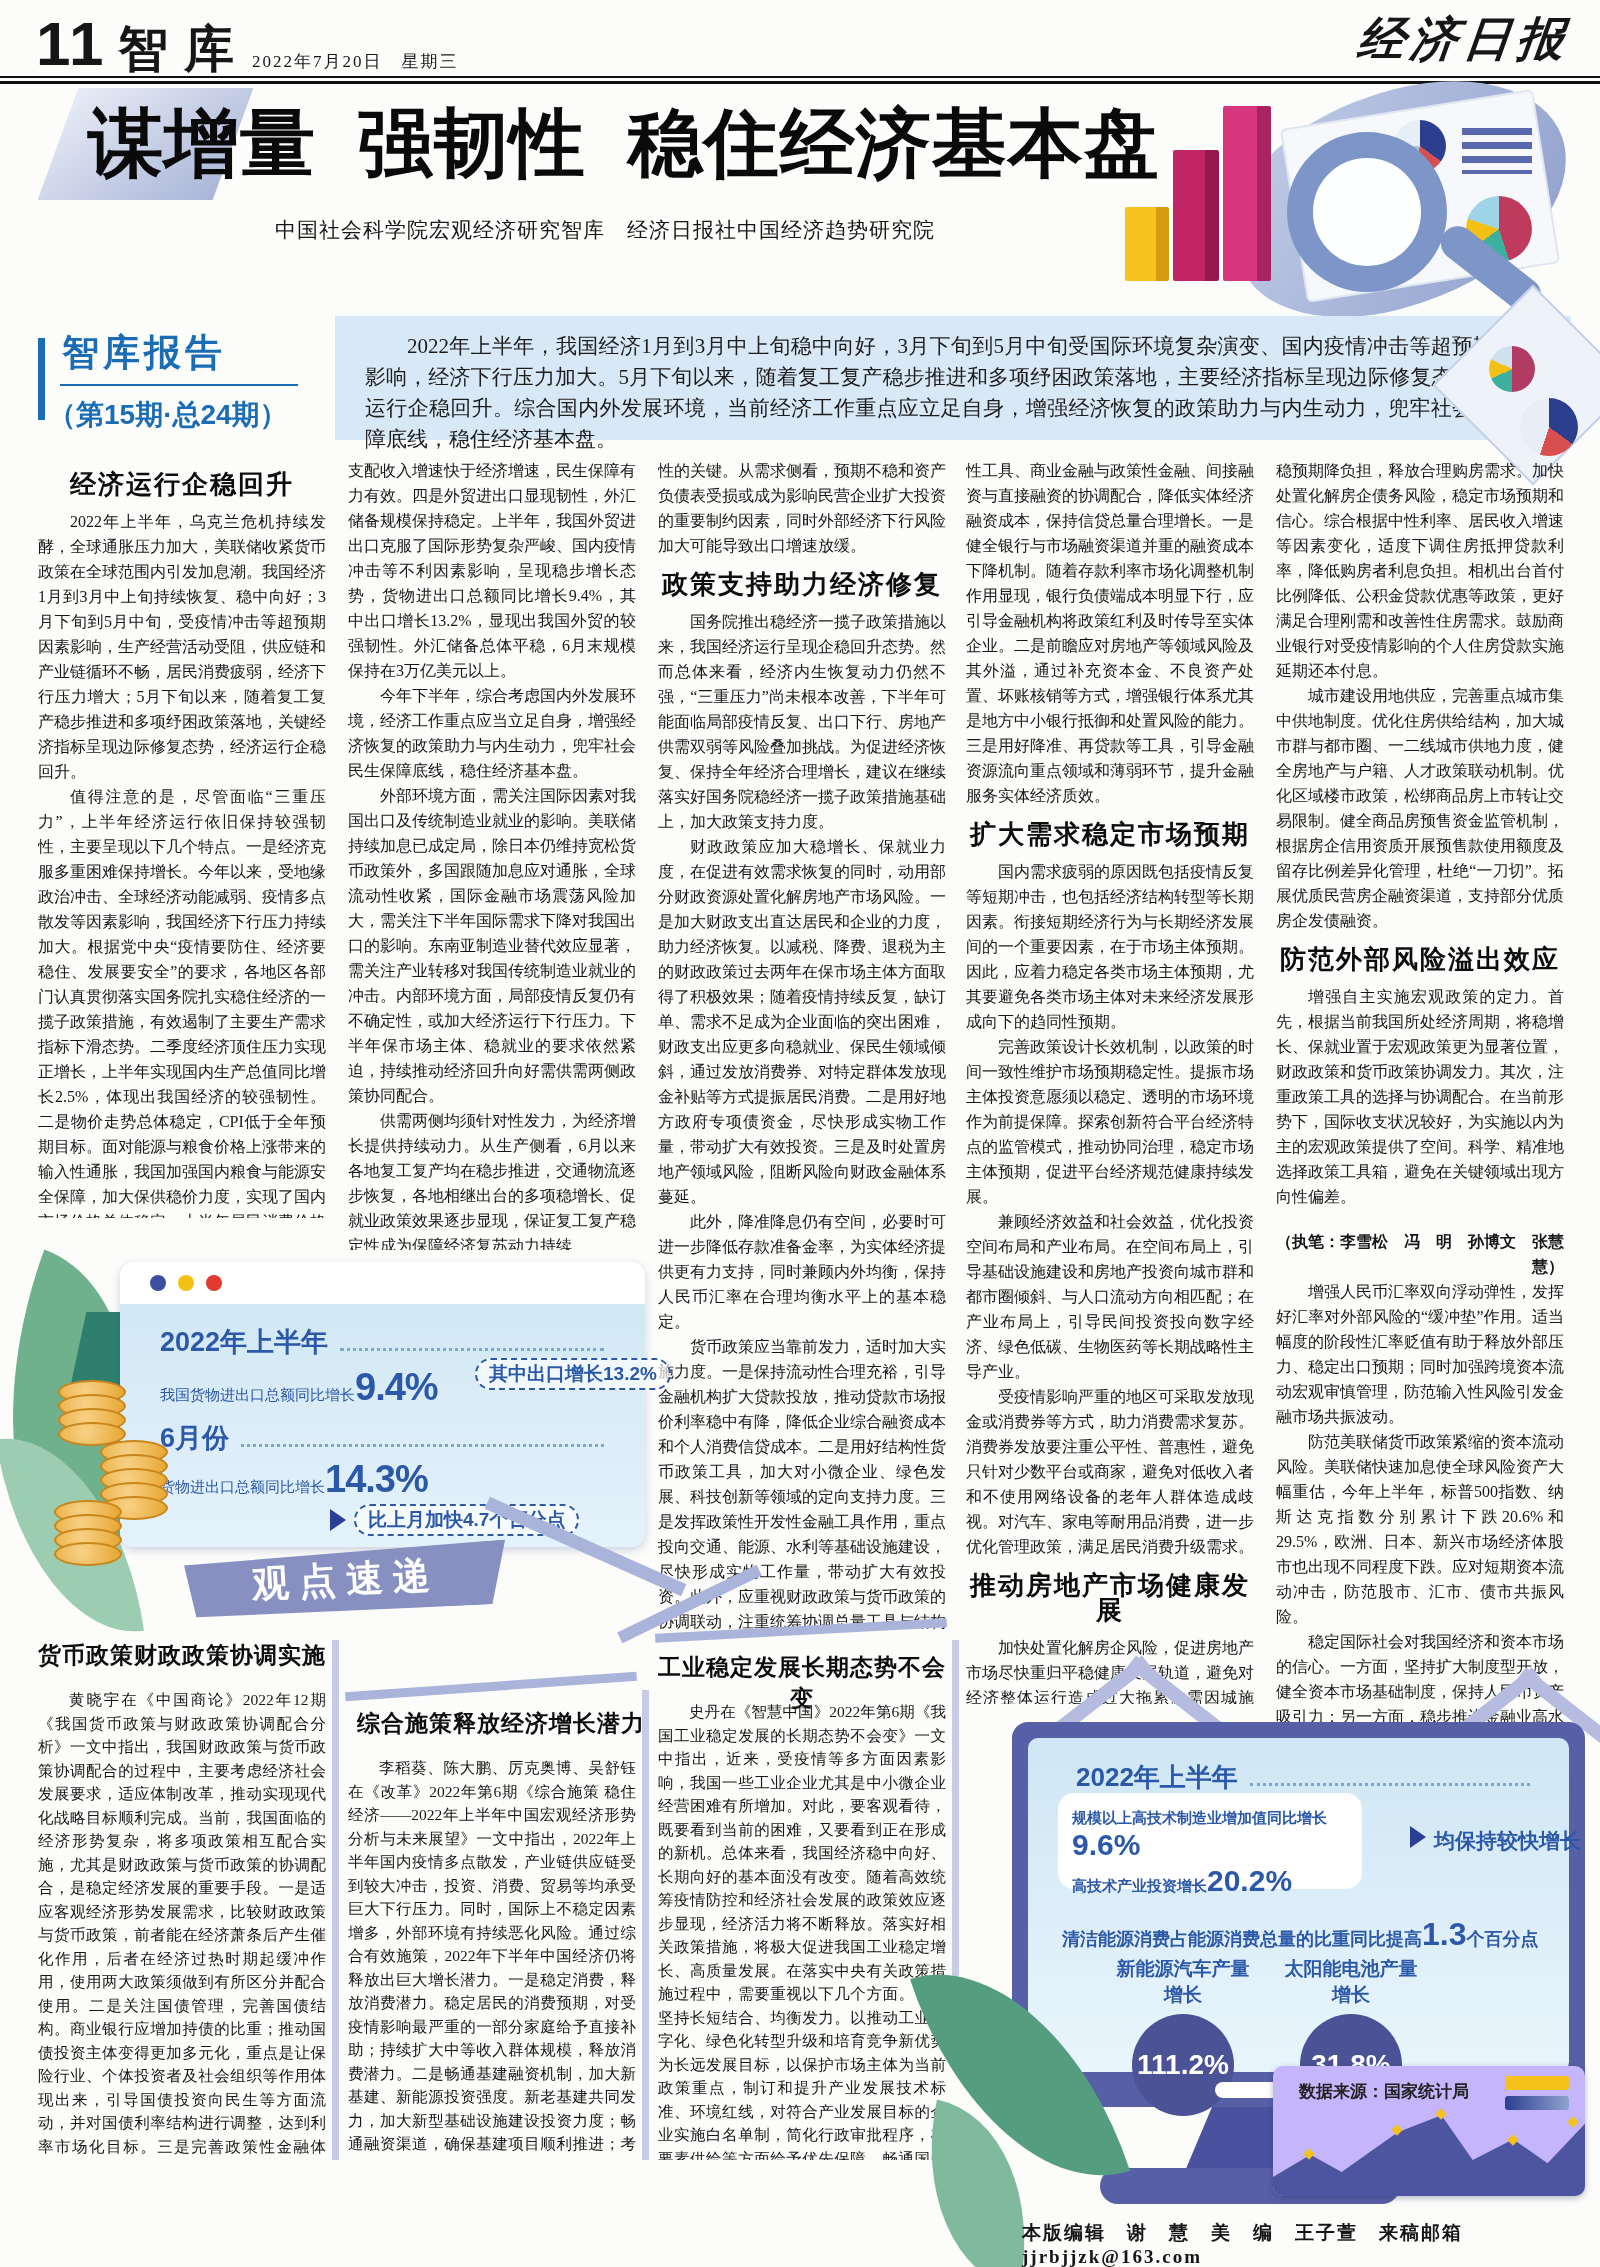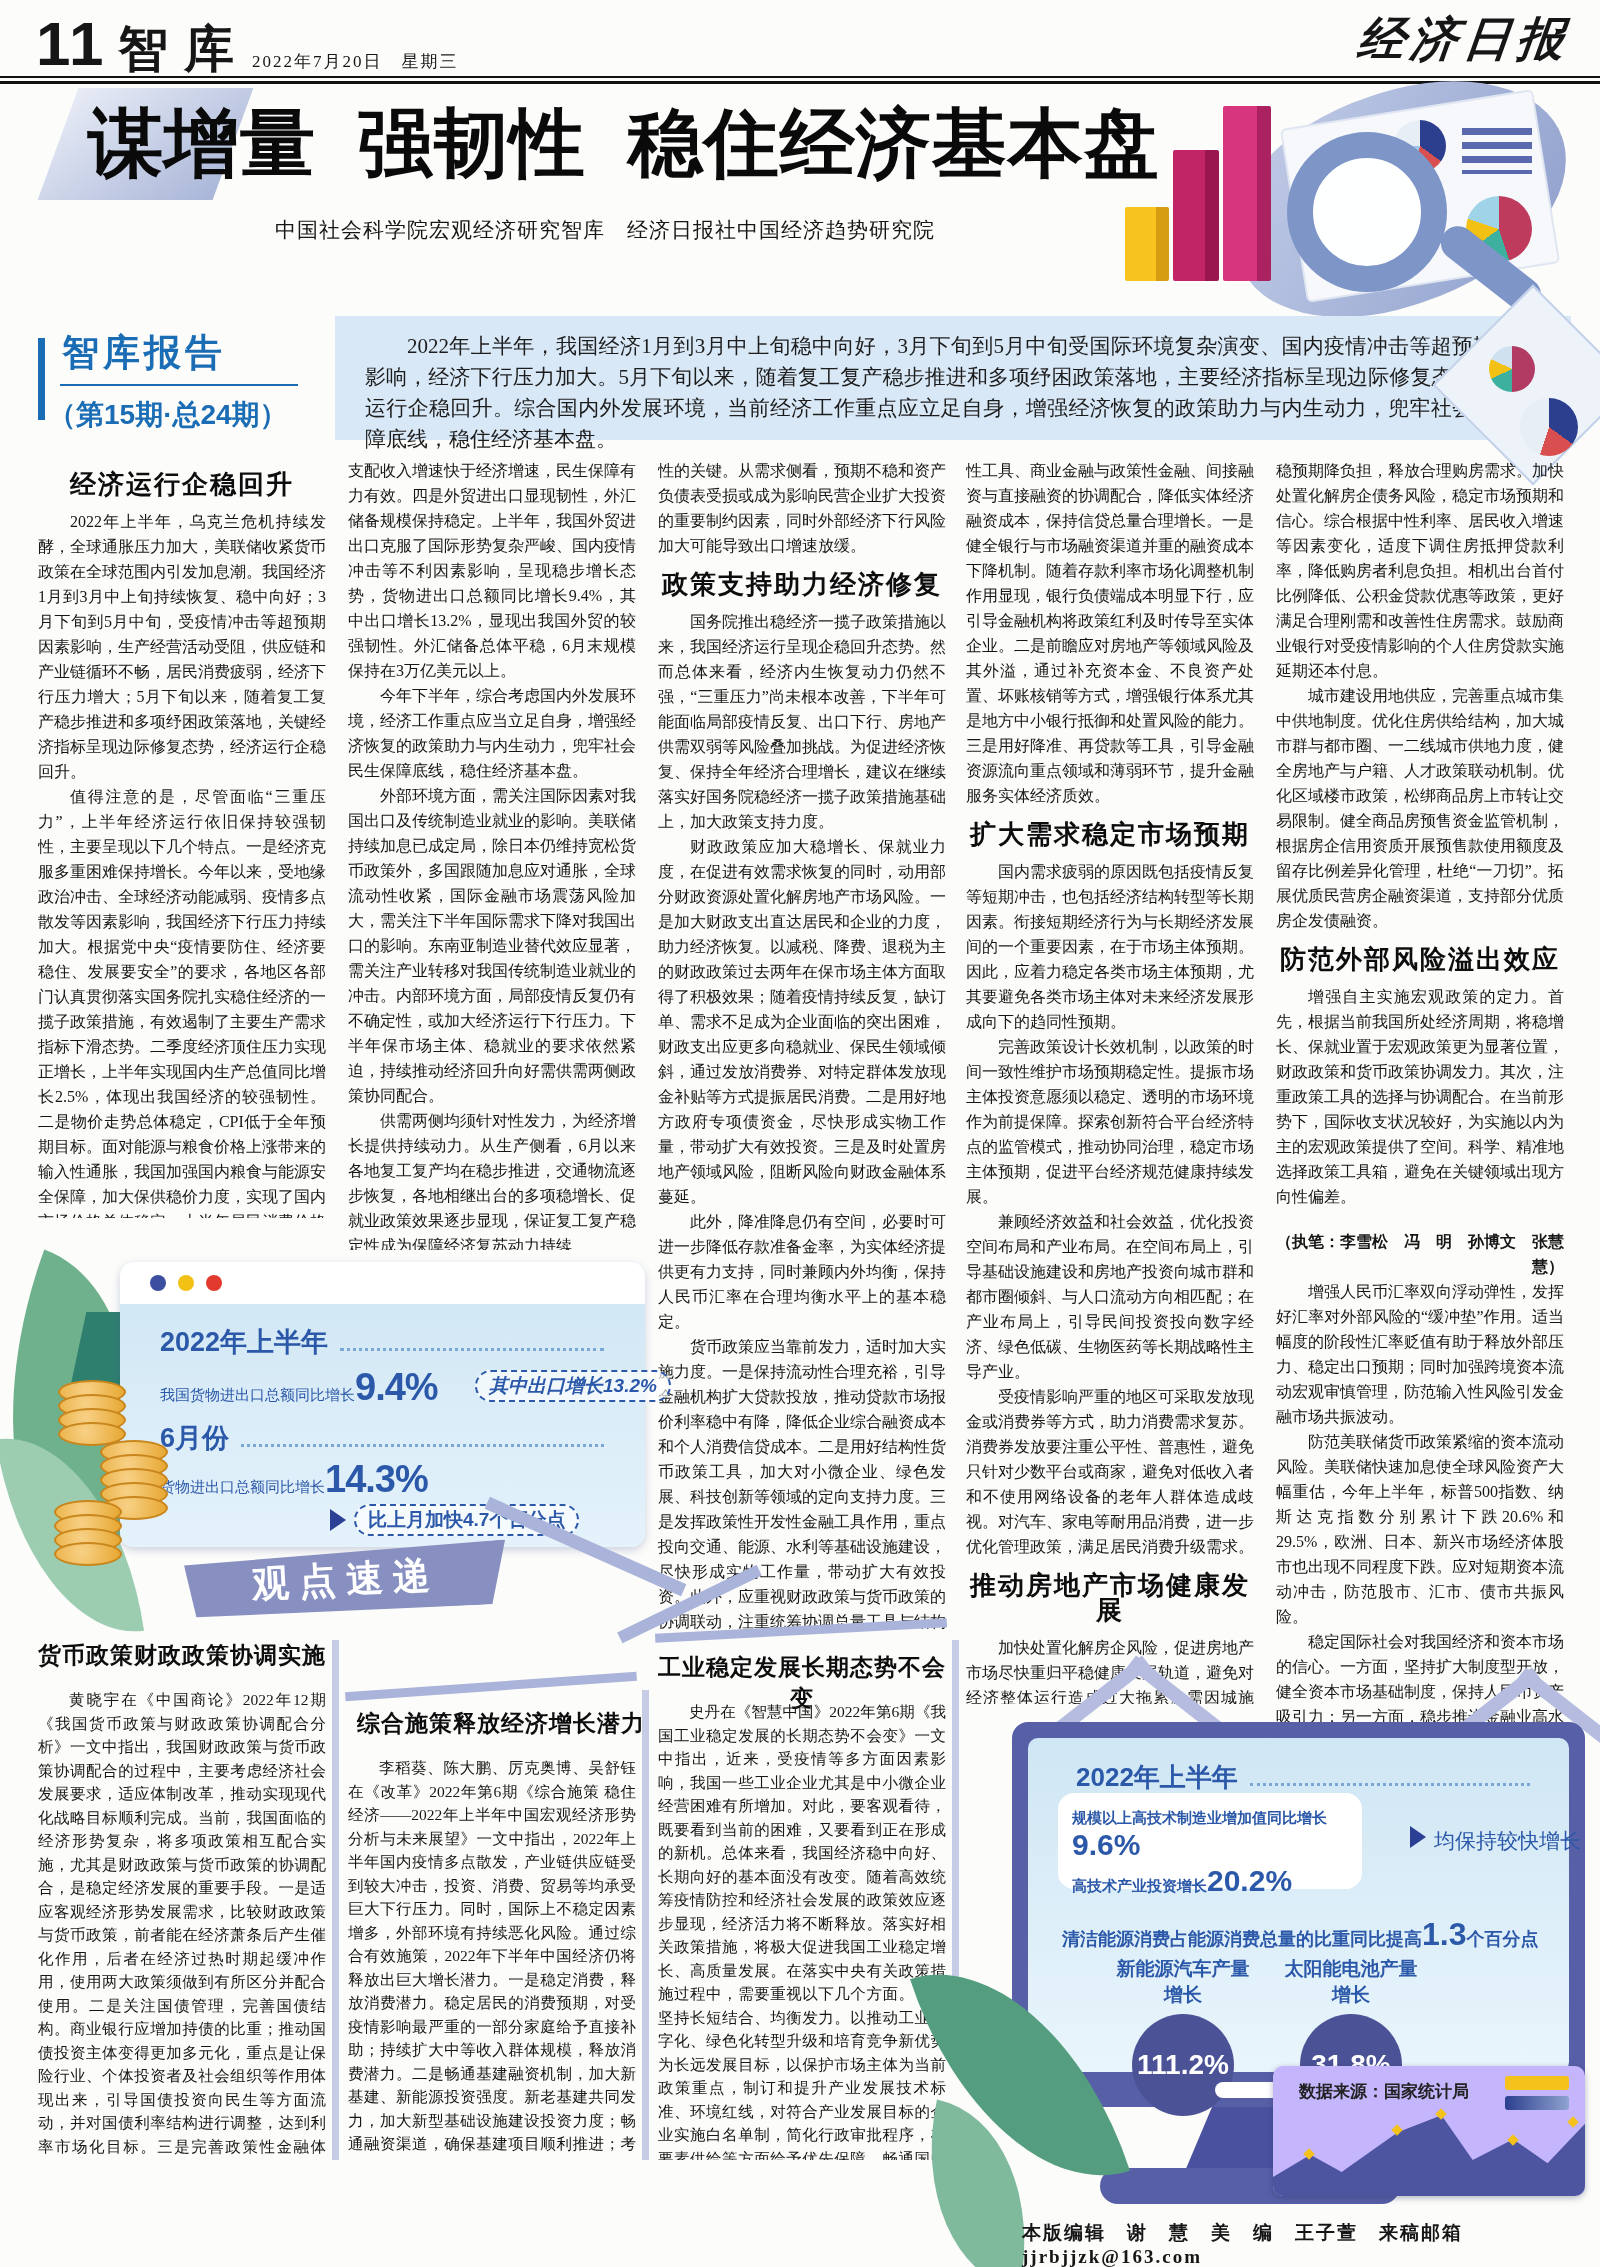--- a/index.html
+++ b/index.html
@@ -81,21 +81,21 @@
   .vdiv{width:7px;background:#c6cce5;}
   
   .info2{left:1012px;top:1722px;width:573px;height:385px;background:#575fa7;border-radius:16px;}
   .info2inner{position:absolute;left:16px;top:16px;width:541px;height:334px;border-radius:10px;
               background:linear-gradient(180deg,#cfe6f4,#e9f5fc);overflow:visible;}
   .i2title{position:absolute;left:48px;top:22px;display:flex;width:460px;align-items:baseline;}
   .whitepanel{position:absolute;left:30px;top:55px;width:304px;height:96px;background:#fff;border-radius:16px;
               padding:16px 14px;box-sizing:border-box;}
   .wpl{font-size:15px;font-weight:700;}
   .wpv{font-size:30px;font-weight:900;}
-  .keep{position:absolute;left:382px;top:88px;font-size:21px;font-weight:400;white-space:nowrap;}
+  .keep{position:absolute;left:382px;top:88px;font-size:21px;font-weight:700;white-space:nowrap;}
   .cleanrow{position:absolute;left:34px;top:178px;width:490px;font-weight:700;font-size:18px;}
   .cleanrow b{font-size:32px;}
   .cg{position:absolute;width:170px;text-align:center;font-weight:700;font-size:19px;}
   .circle{width:102px;height:102px;border-radius:50%;background:#4b5296;color:#fff;font-weight:900;
           font-size:28px;line-height:102px;text-align:center;margin:6px auto 0;
           font-family:"Liberation Sans","DejaVu Sans",sans-serif;}
   .datacard{left:1273px;top:2066px;width:312px;height:130px;background:#c4b5fd;border-radius:10px;
             box-shadow:0 2px 6px rgba(40,50,90,.35);overflow:hidden;}
   .mountain{position:absolute;left:0;bottom:0;width:100%;height:86px;background:#4d55a0;
             clip-path:polygon(0 78%,12% 52%,22% 72%,40% 26%,54% 6%,64% 58%,77% 34%,88% 62%,100% 16%,100% 100%,0 100%);}
@@ -216,21 +216,21 @@
     <span class="dot" style="left:86px;background:#e23a2e;"></span>
   </div>
   <div class="i1row sans blue" style="left:40px;top:62px;width:450px;">
     <span style="font-size:27px;font-weight:900;">2022年上半年</span>
     <span class="leader"></span>
   </div>
   <div class="i1row sans blue" style="left:40px;top:104px;">
     <span class="statlabel">我国货物进出口总额同比增长</span>
     <span class="statval">9.4%</span>
   </div>
-  <div class="abs sans blue pill" style="left:355px;top:108px;font-style:italic;">其中出口增长13.2%</div>
+  <div class="abs sans blue pill" style="left:355px;top:96px;">其中出口增长13.2%</div>
   <div class="i1row sans blue" style="left:40px;top:158px;width:450px;">
     <span style="font-size:27px;font-weight:900;text-align:right;">6月份</span>
     <span class="leader"></span>
   </div>
   <div class="i1row sans blue" style="left:40px;top:196px;">
     <span class="statlabel">货物进出口总额同比增长</span>
     <span class="statval">14.3%</span>
   </div>
   <div class="i1row sans blue" style="left:210px;top:242px;align-items:center;">
     <span class="tri"></span>

